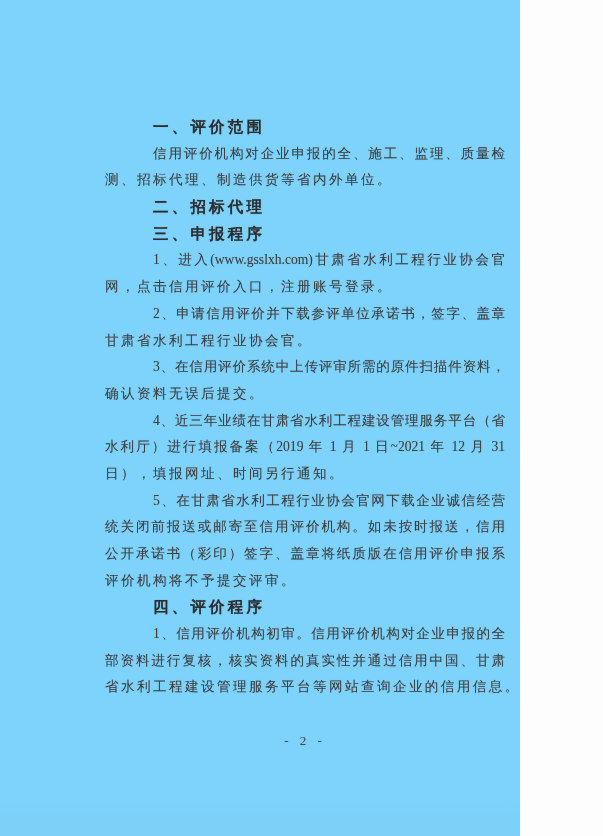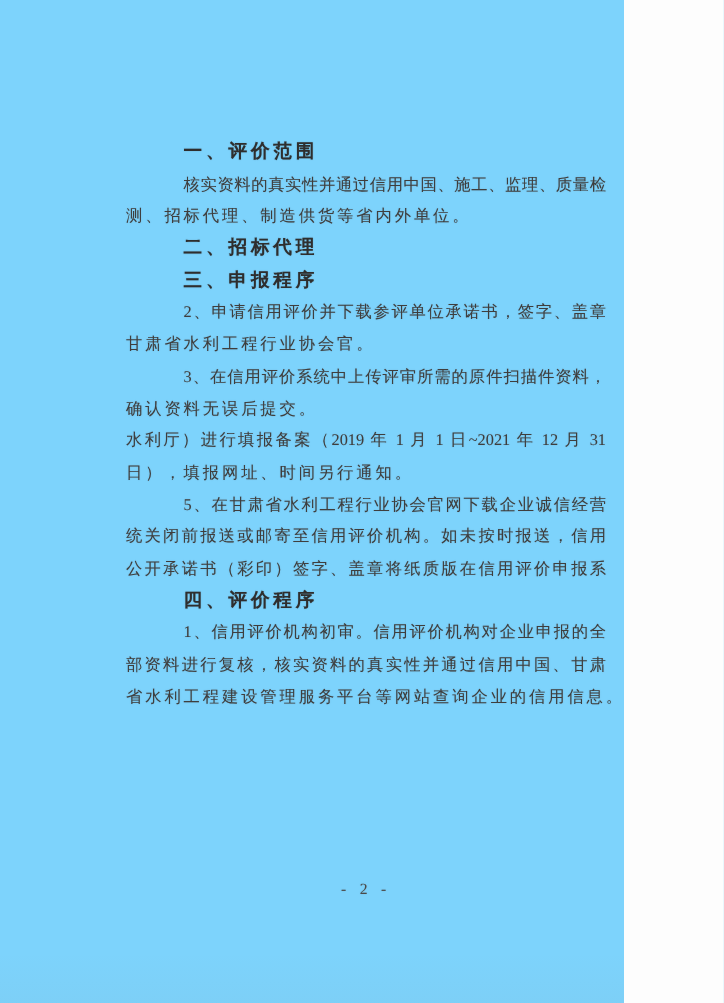--- a/index.html
+++ b/index.html
@@ -72,32 +72,36 @@
     color: #4a4a4a;
     text-shadow: 0 0 1px rgba(90,90,90,0.35);
   }
 </style>
 </head>
 <body>
 
 <div class="sheet">
   <div class="text-column" id="text-col">
       <div class="line heading">一、评价范围</div>
-      <div class="line para-start justify">核实资料的真实性并通过信用中国、施工、监理、质量检</div>
+      <div class="line para-start justify">信用评价机构对企业申报的全、施工、监理、质量检</div>
       <div class="line para">测、招标代理、制造供货等省内外单位。</div>
       <div class="line heading">二、招标代理</div>
       <div class="line heading">三、申报程序</div>
+      <div class="line para-start justify">1、进入(www.gsslxh.com)甘肃省水利工程行业协会官</div>
+      <div class="line para">网，点击信用评价入口，注册账号登录。</div>
       <div class="line para-start justify">2、申请信用评价并下载参评单位承诺书，签字、盖章</div>
       <div class="line para">甘肃省水利工程行业协会官。</div>
       <div class="line para-start justify">3、在信用评价系统中上传评审所需的原件扫描件资料，</div>
       <div class="line para">确认资料无误后提交。</div>
+      <div class="line para-start justify">4、近三年业绩在甘肃省水利工程建设管理服务平台（省</div>
       <div class="line para justify">水利厅）进行填报备案（2019 年 1 月 1 日~2021 年 12 月 31</div>
       <div class="line para">日），填报网址、时间另行通知。</div>
       <div class="line para-start justify">5、在甘肃省水利工程行业协会官网下载企业诚信经营</div>
       <div class="line para justify">统关闭前报送或邮寄至信用评价机构。如未按时报送，信用</div>
       <div class="line para justify">公开承诺书（彩印）签字、盖章将纸质版在信用评价申报系</div>
+      <div class="line para">评价机构将不予提交评审。</div>
       <div class="line heading">四、评价程序</div>
       <div class="line para-start justify">1、信用评价机构初审。信用评价机构对企业申报的全</div>
       <div class="line para justify">部资料进行复核，核实资料的真实性并通过信用中国、甘肃</div>
       <div class="line para">省水利工程建设管理服务平台等网站查询企业的信用信息。</div>
     </div>
   <div class="page-number">- 2 -</div>
 </div>
 
 </body></html>

